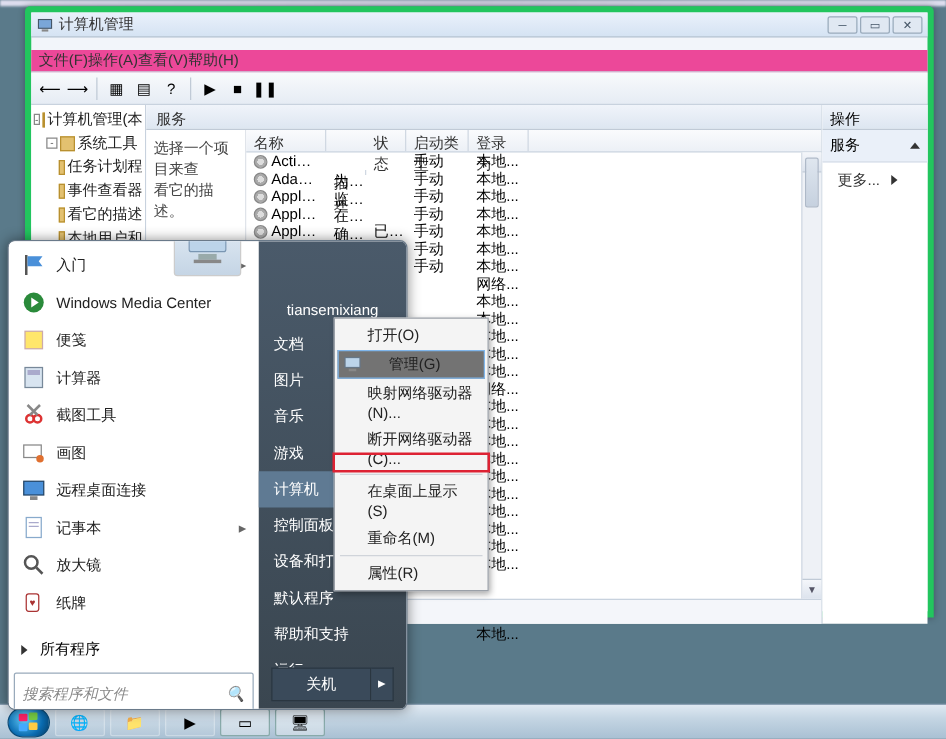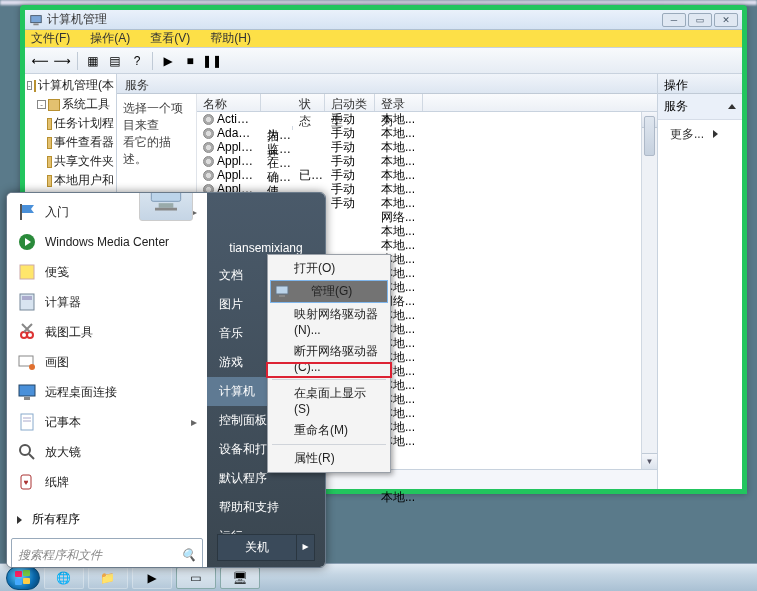--- a/index.html
+++ b/index.html
@@ -12,21 +12,21 @@
   .mgmt {
     position: absolute; left: 20px; top: 5px; right: 10px; height: 489px;
     background: #f2f5fa; border: 5px solid #22c55e; border-radius: 4px 4px 0 0;
     box-shadow: 0 0 6px rgba(0,0,0,.3);
   }
   .titlebar { height: 20px; background: linear-gradient(to bottom,#eaf1fb,#d5e3f3); border-bottom:1px solid #b0c0d0; display:flex; align-items:center; padding:0 4px;}
   .titlebar .icon { width:14px;height:14px;margin-right:4px;}
   .titlebar .title { flex:1; color:#333;}
   .titlebar .winbtns { display:flex; gap:2px;}
   .titlebar .winbtn { width:24px;height:14px;background:#e0e8f2;border:1px solid #9ab;border-radius:2px;display:flex;align-items:center;justify-content:center;font-size:9px;color:#456;}
-  .menubar { height:18px; background:#fde047; border-bottom:1px solid #c8d2de; padding:0 6px; display:flex; gap:20px; align-items:center; color:#333;}
+  .menubar { height:18px; background:#ec4899; border-bottom:1px solid #c8d2de; padding:0 6px; display:flex; gap:0; align-items:center; color:#333;margin-top:10px;}
   .menubar span{cursor:default;}
   .toolbar { height:26px; background:linear-gradient(#f8fafc,#e6ecf4); border-bottom:1px solid #c8d2de; display:flex; align-items:center; padding:0 6px; gap:4px;}
   .toolbar .tbtn { width:18px;height:18px;border:1px solid transparent;border-radius:2px;display:flex;align-items:center;justify-content:center;}
   .toolbar .sep{width:1px;height:18px;background:#c0cad6;margin:0 2px;}
 
   .body3col { display:flex; height:calc(100% - 64px);}
   
   .tree { width:92px; border-right:1px solid #c8d2de; background:#fff; padding:2px 2px; overflow:hidden;}
   .tree .node{display:flex;align-items:center;gap:2px;white-space:nowrap;padding:1px 0;color:#222;}
   .tree .exp{width:9px;height:9px;border:1px solid #888;font-size:8px;line-height:7px;text-align:center;color:#555;background:#fff;}
@@ -164,21 +164,21 @@
       <div class="node ind2">
           <span class="ticon"></span>
           <span>任务计划程</span>
         </div>
       <div class="node ind2">
           <span class="ticon"></span>
           <span>事件查看器</span>
         </div>
       <div class="node ind2">
           <span class="ticon"></span>
-          <span>共享文件夹</span>
+          <span>看它的描述</span>
         </div>
       <div class="node ind2">
           <span class="ticon"></span>
           <span>本地用户和</span>
         </div>
       <div class="node ind2">
           <span class="ticon"></span>
           <span>性能</span>
         </div>
       <div class="node ind2">

